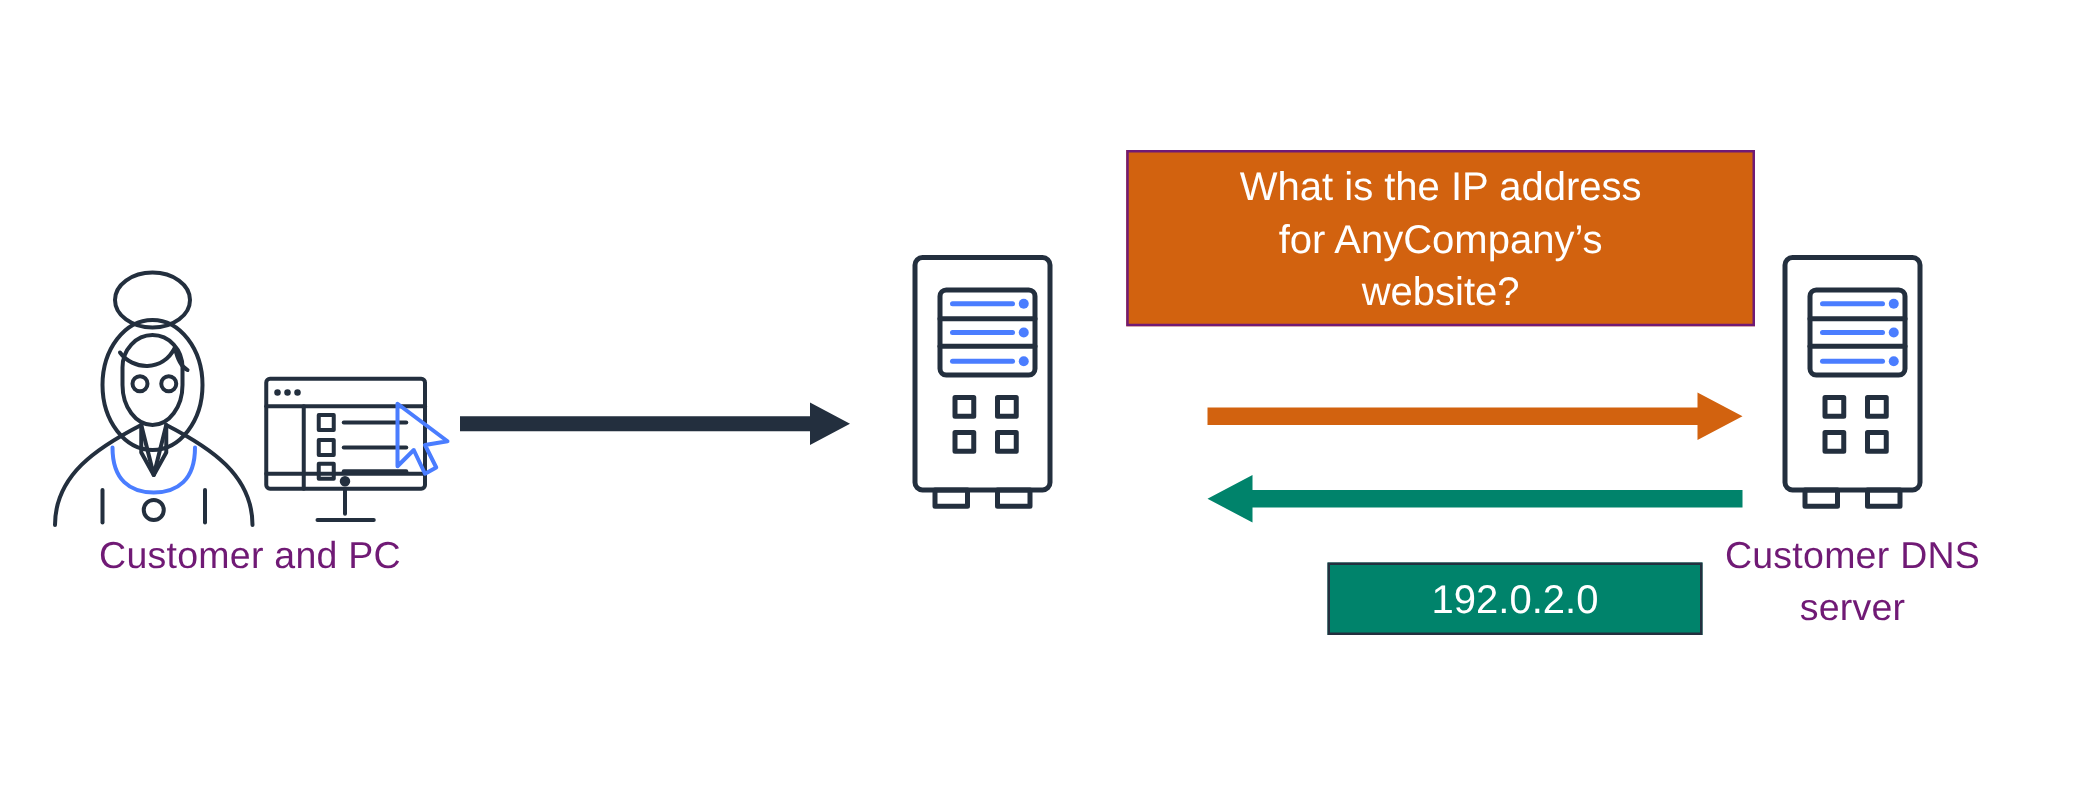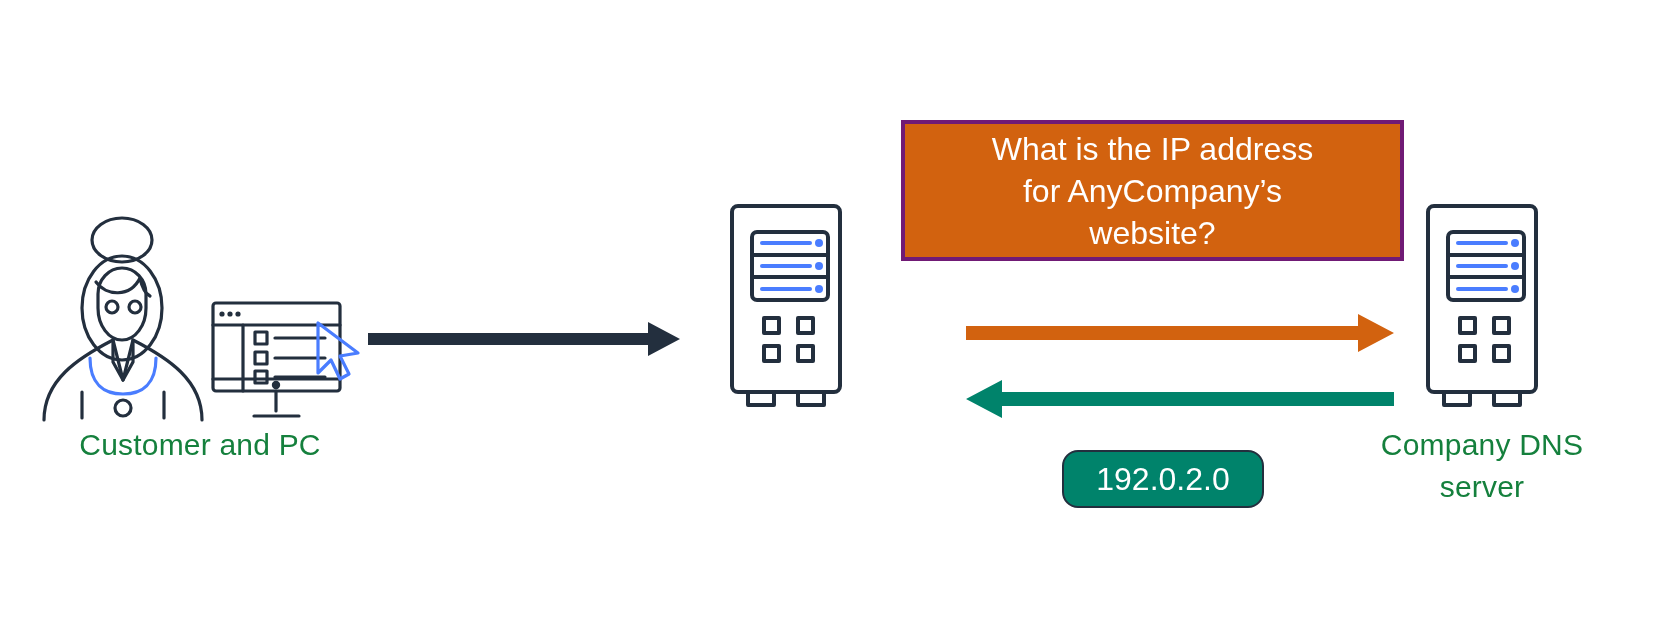--- a/index.html
+++ b/index.html
@@ -16,21 +16,21 @@
     height: 629px;
     background: #ffffff;
     overflow: hidden;
   }
   .node {
     position: absolute;
   }
   .caption {
     position: absolute;
     text-align: center;
-    color: #15803d;
+    color: #701a75;
     font-family: "Liberation Sans", sans-serif;
     font-size: 30px;
     line-height: 42px;
     font-weight: 400;
     letter-spacing: 0.2px;
     white-space: pre-line;
   }
   .callout {
     position: absolute;
     box-sizing: border-box;
@@ -38,21 +38,21 @@
     align-items: center;
     justify-content: center;
     text-align: center;
     color: #ffffff;
     font-family: "Liberation Sans", sans-serif;
     font-weight: 400;
     white-space: pre-line;
   }
   .callout-question {
     background: #d2620f;
-    border: 4px solid #701a75;
+    border: 2px solid #701a75;
     font-size: 32px;
     line-height: 42px;
     padding: 22px 10px;
   }
   .callout-answer {
     background: #00836b;
     border: 2px solid #232f3e;
     font-size: 32px;
     line-height: 40px;
   }
@@ -166,21 +166,21 @@
       <path d="M0 14 L392 14 L392 2 L428 21 L392 40 L392 28 L0 28 Z" fill="#d2620f"></path>
     </svg>
   </div>
 
   <div class="node" style="left:966px; top:378px; width:428px; height:42px;">
     <svg width="428" height="42" viewBox="0 0 428 42">
       <path d="M428 14 L36 14 L36 2 L0 21 L36 40 L36 28 L428 28 Z" fill="#00836b"></path>
     </svg>
   </div>
 
-  <div class="callout callout-answer" style="left:1062px; top:450px; width:202px; height:58px;border-radius:16px;">192.0.2.0</div>
+  <div class="callout callout-answer" style="left:1062px; top:450px; width:300px; height:58px;">192.0.2.0</div>
 
   <div class="node" style="left:1418px; top:200px; width:128px; height:210px;">
     <svg width="128" height="210" viewBox="0 0 128 210">
       <g fill="none" stroke="#232f3e" stroke-width="4" stroke-linecap="round" stroke-linejoin="round">
         <rect x="10" y="6" width="108" height="186" rx="6"></rect>
         <rect x="30" y="32" width="76" height="68" rx="5"></rect>
         <path d="M30 55 l76 0"></path>
         <path d="M30 77 l76 0"></path>
         <rect x="42" y="118" width="15" height="15"></rect>
         <rect x="76" y="118" width="15" height="15"></rect>
@@ -194,16 +194,16 @@
         <path d="M40 66 l48 0"></path>
         <path d="M40 89 l48 0"></path>
       </g>
       <g fill="#4a7dff">
         <circle cx="97" cy="43" r="4"></circle>
         <circle cx="97" cy="66" r="4"></circle>
         <circle cx="97" cy="89" r="4"></circle>
       </g>
     </svg>
   </div>
-  <div class="caption" style="left:1304px; top:424px; width:356px;">Company DNS
+  <div class="caption" style="left:1304px; top:424px; width:356px;">Customer DNS
 server</div>
 
 </div>
 
 </body></html>

